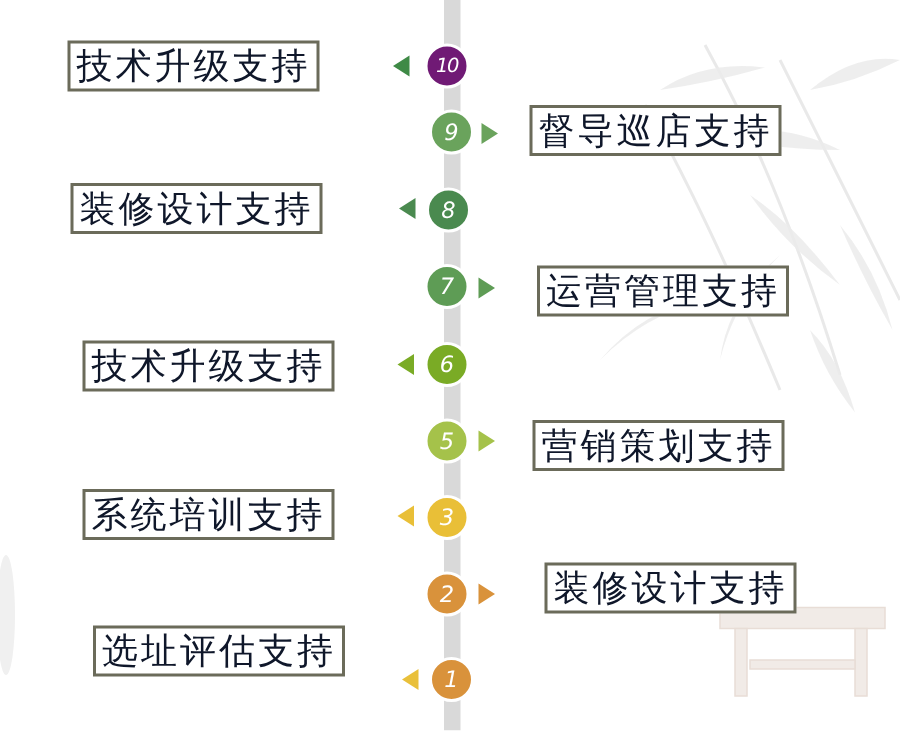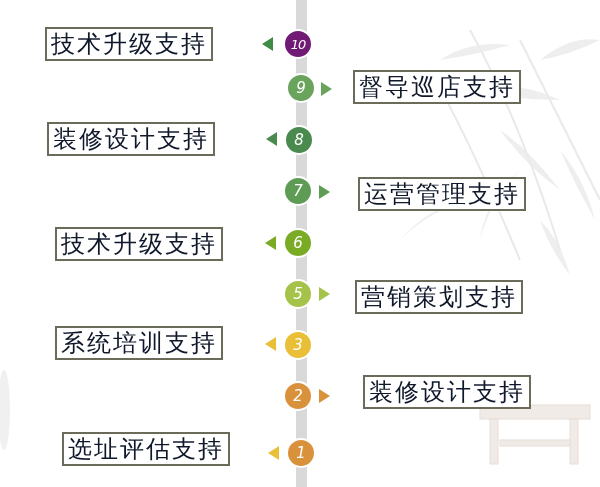--- a/index.html
+++ b/index.html
@@ -88,15 +88,15 @@
 <div class="label" style="left:355px;top:280px;text-align:center;">营销策划支持</div>
 
 <div class="label" style="left:55px;top:326px;">系统培训支持</div>
 <div class="arrow left" style="left:265px;top:337px;border-right-color:#e9bf37;"></div>
 <div class="node" style="left:283px;top:330px;background:#e9bf37;">3</div>
 
 <div class="node" style="left:283px;top:381px;background:#d9923b;">2</div>
 <div class="arrow right" style="left:319px;top:389px;border-left-color:#d9923b;"></div>
 <div class="label" style="left:363px;top:375px;">装修设计支持</div>
 
-<div class="label" style="left:62px;top:432px;">选址评估支持</div>
+<div class="label" style="left:62px;top:417px;">选址评估支持</div>
 <div class="arrow left" style="left:268px;top:446px;border-right-color:#e9c03a;"></div>
 <div class="node" style="left:286px;top:438px;background:#d9923b;">1</div>
 
 </body></html>

